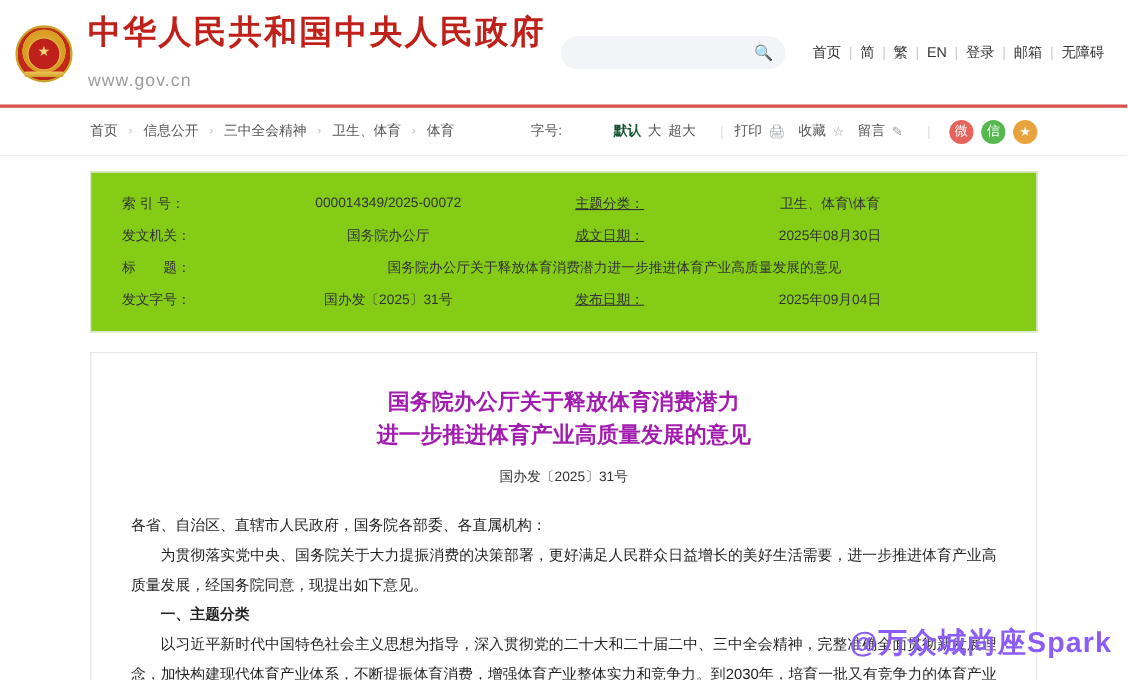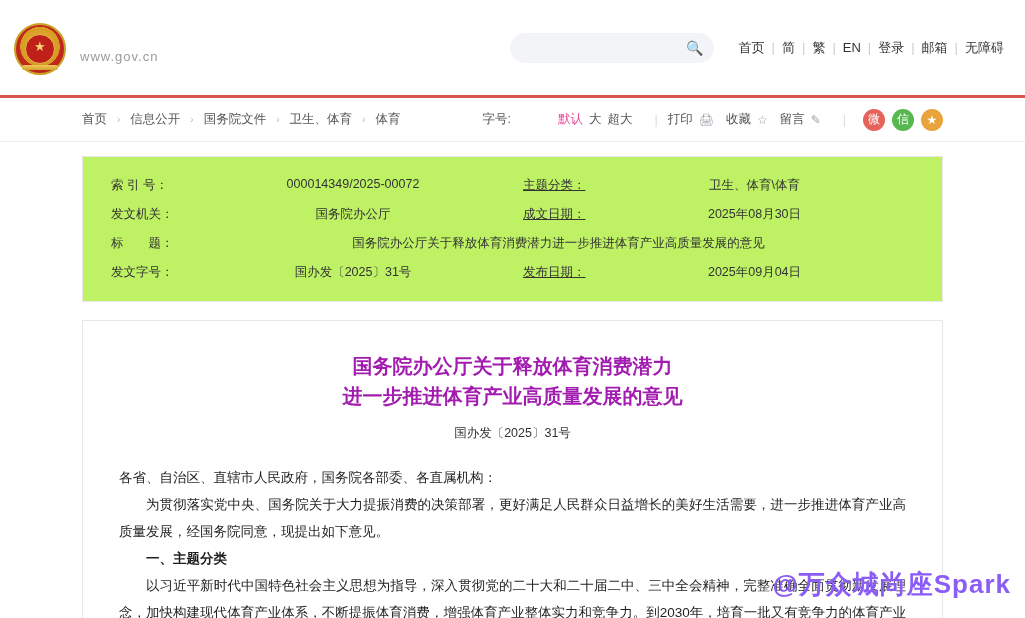--- a/index.html
+++ b/index.html
@@ -66,21 +66,21 @@
     color: #c0201a;
     font-family: "Liberation Serif", serif;
     font-weight: bold;
     font-size: 30px;
     letter-spacing: 2px;
     line-height: 34px;
     white-space: nowrap;
   }
   .brand-url {
     color: #9b9b9b;
-    font-size: 13px;
+    font-size: 16px;
     letter-spacing: 1px;
     margin-top: 18px;
   }
 
   .header-right {
     margin-left: auto;
     display: flex;
     align-items: center;
     padding-right: 14px;
   }
@@ -133,21 +133,21 @@
   .tools {
     margin-left: auto;
     display: flex;
     align-items: center;
     gap: 0;
     font-size: 12.5px;
     color: #555;
   }
   .tools .group { display: flex; align-items: center; gap: 6px; margin-right: 12px;}
   .tools .label { color: #555; }
-  .tools .fs-active { color: #ec4899; font-weight: normal; padding-left: 41px; }
+  .tools .fs-active { color: #14532d; font-weight: bold; padding-left: 41px; }
   .tools .divider { color: #ddd; margin: 0 10px; }
   .tools .mini-icon {
     display: inline-block; color: #9aa0a6; font-size: 12px;
   }
   .circle-btn {
     width: 22px; height: 22px;
     border-radius: 50%;
     display: inline-flex; align-items: center; justify-content: center;
     color: #fff; font-size: 12px;
     margin-left: 7px;
@@ -156,21 +156,21 @@
   .cb-wx { background: #57b84f; }
   .cb-fav { background: #e8a33c; }
 
   
   .content-wrap {
     padding: 0 82px;
   }
   .meta {
     margin-top: 14px;
     border: 1px solid #e7e7e7;
-    background: #bef264;
+    background: #84cc16;
     padding: 14px 28px 14px 28px;
     font-size: 12.5px;
     color: #333;
   }
   .meta table { width: 100%; border-collapse: collapse; }
   .meta td { padding: 6px 0; vertical-align: top; }
   .meta .k { color: #333; width: 92px; white-space: nowrap; }
   .meta .v { color: #333; text-align: center; }
   .meta .c2k { width: 92px; white-space: nowrap; padding-left: 20px; text-decoration: underline;}
   .meta .spacer { width: 300px; }
@@ -228,20 +228,21 @@
 <div class="page">
 
   <div class="header">
     <div class="emblem">
       <div class="outer"></div>
       <div class="inner"></div>
       <div class="star">★</div>
       <div class="bar"></div>
     </div>
     <div class="brand">
+      <div class="brand-title">中华人民共和国中央人民政府</div>
       <div class="brand-url">www.gov.cn</div>
     </div>
 
     <div class="header-right">
       <div class="searchbox">
         <input type="text" placeholder="" style="">
         <span class="search-icon">🔍</span>
       </div>
       <div class="navlinks">
         <a href="#">首页</a>
@@ -260,21 +261,21 @@
       </div>
     </div>
   </div>
 
   <div class="crumbbar">
     <div class="crumbs">
       <a href="#">首页</a>
       <span class="arrow">›</span>
       <a href="#">信息公开</a>
       <span class="arrow">›</span>
-      <a href="#">国务院文件</a>
+      <a href="#">三中全会精神</a>
       <span class="arrow">›</span>
       <a href="#">卫生、体育</a>
       <span class="arrow">›</span>
       <a href="#">体育</a>
     </div>
 
     <div class="tools">
       <div class="group">
         <span class="label">字号:</span>
         <span class="fs-active">默认</span>

